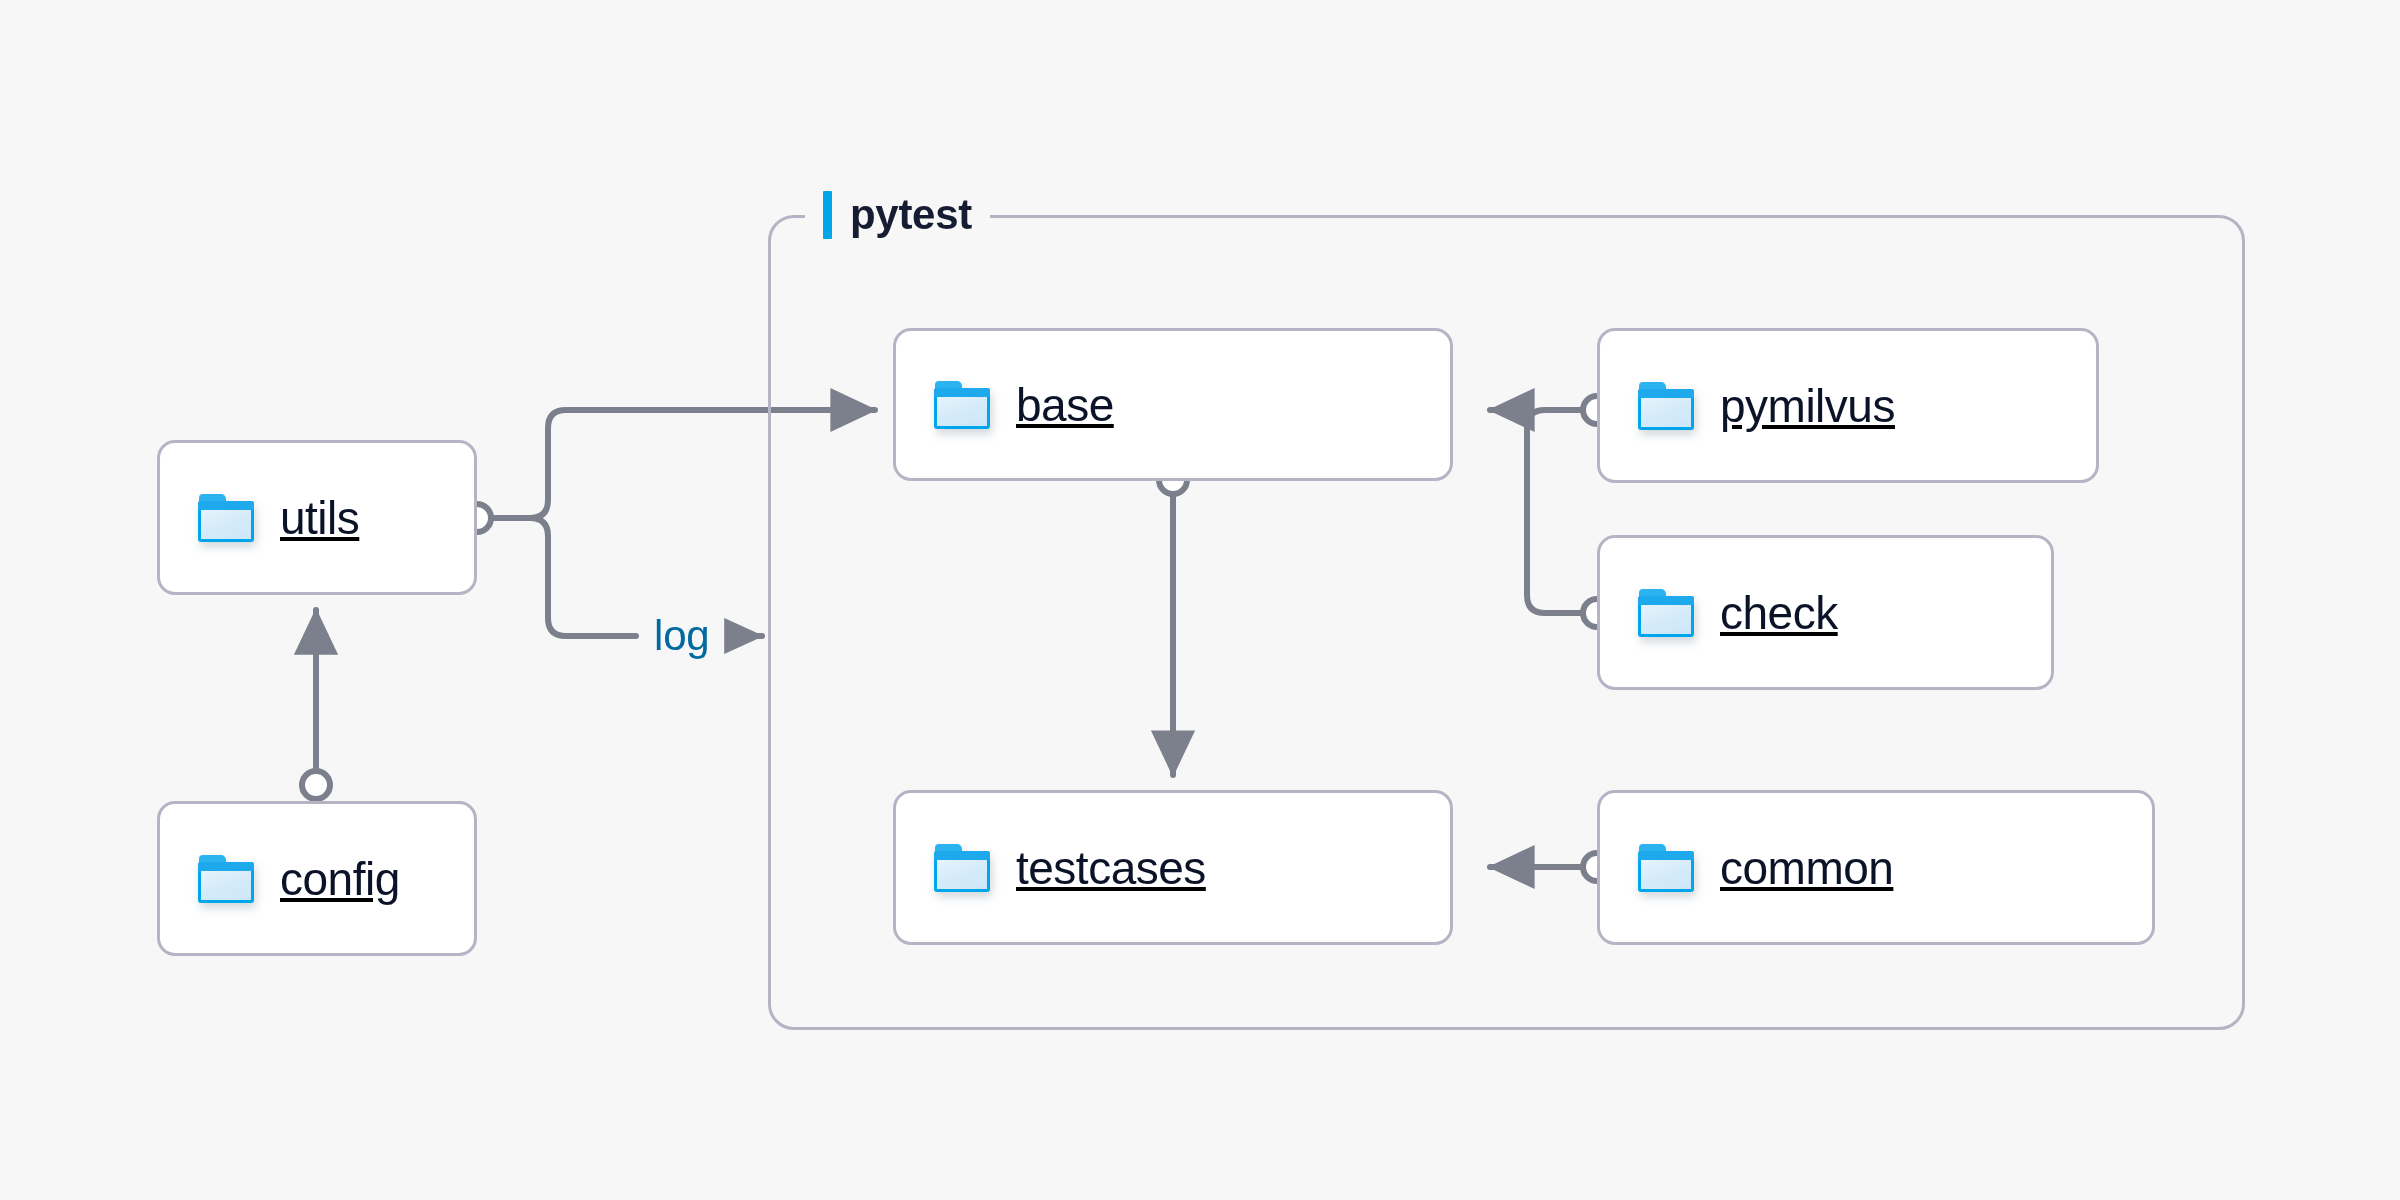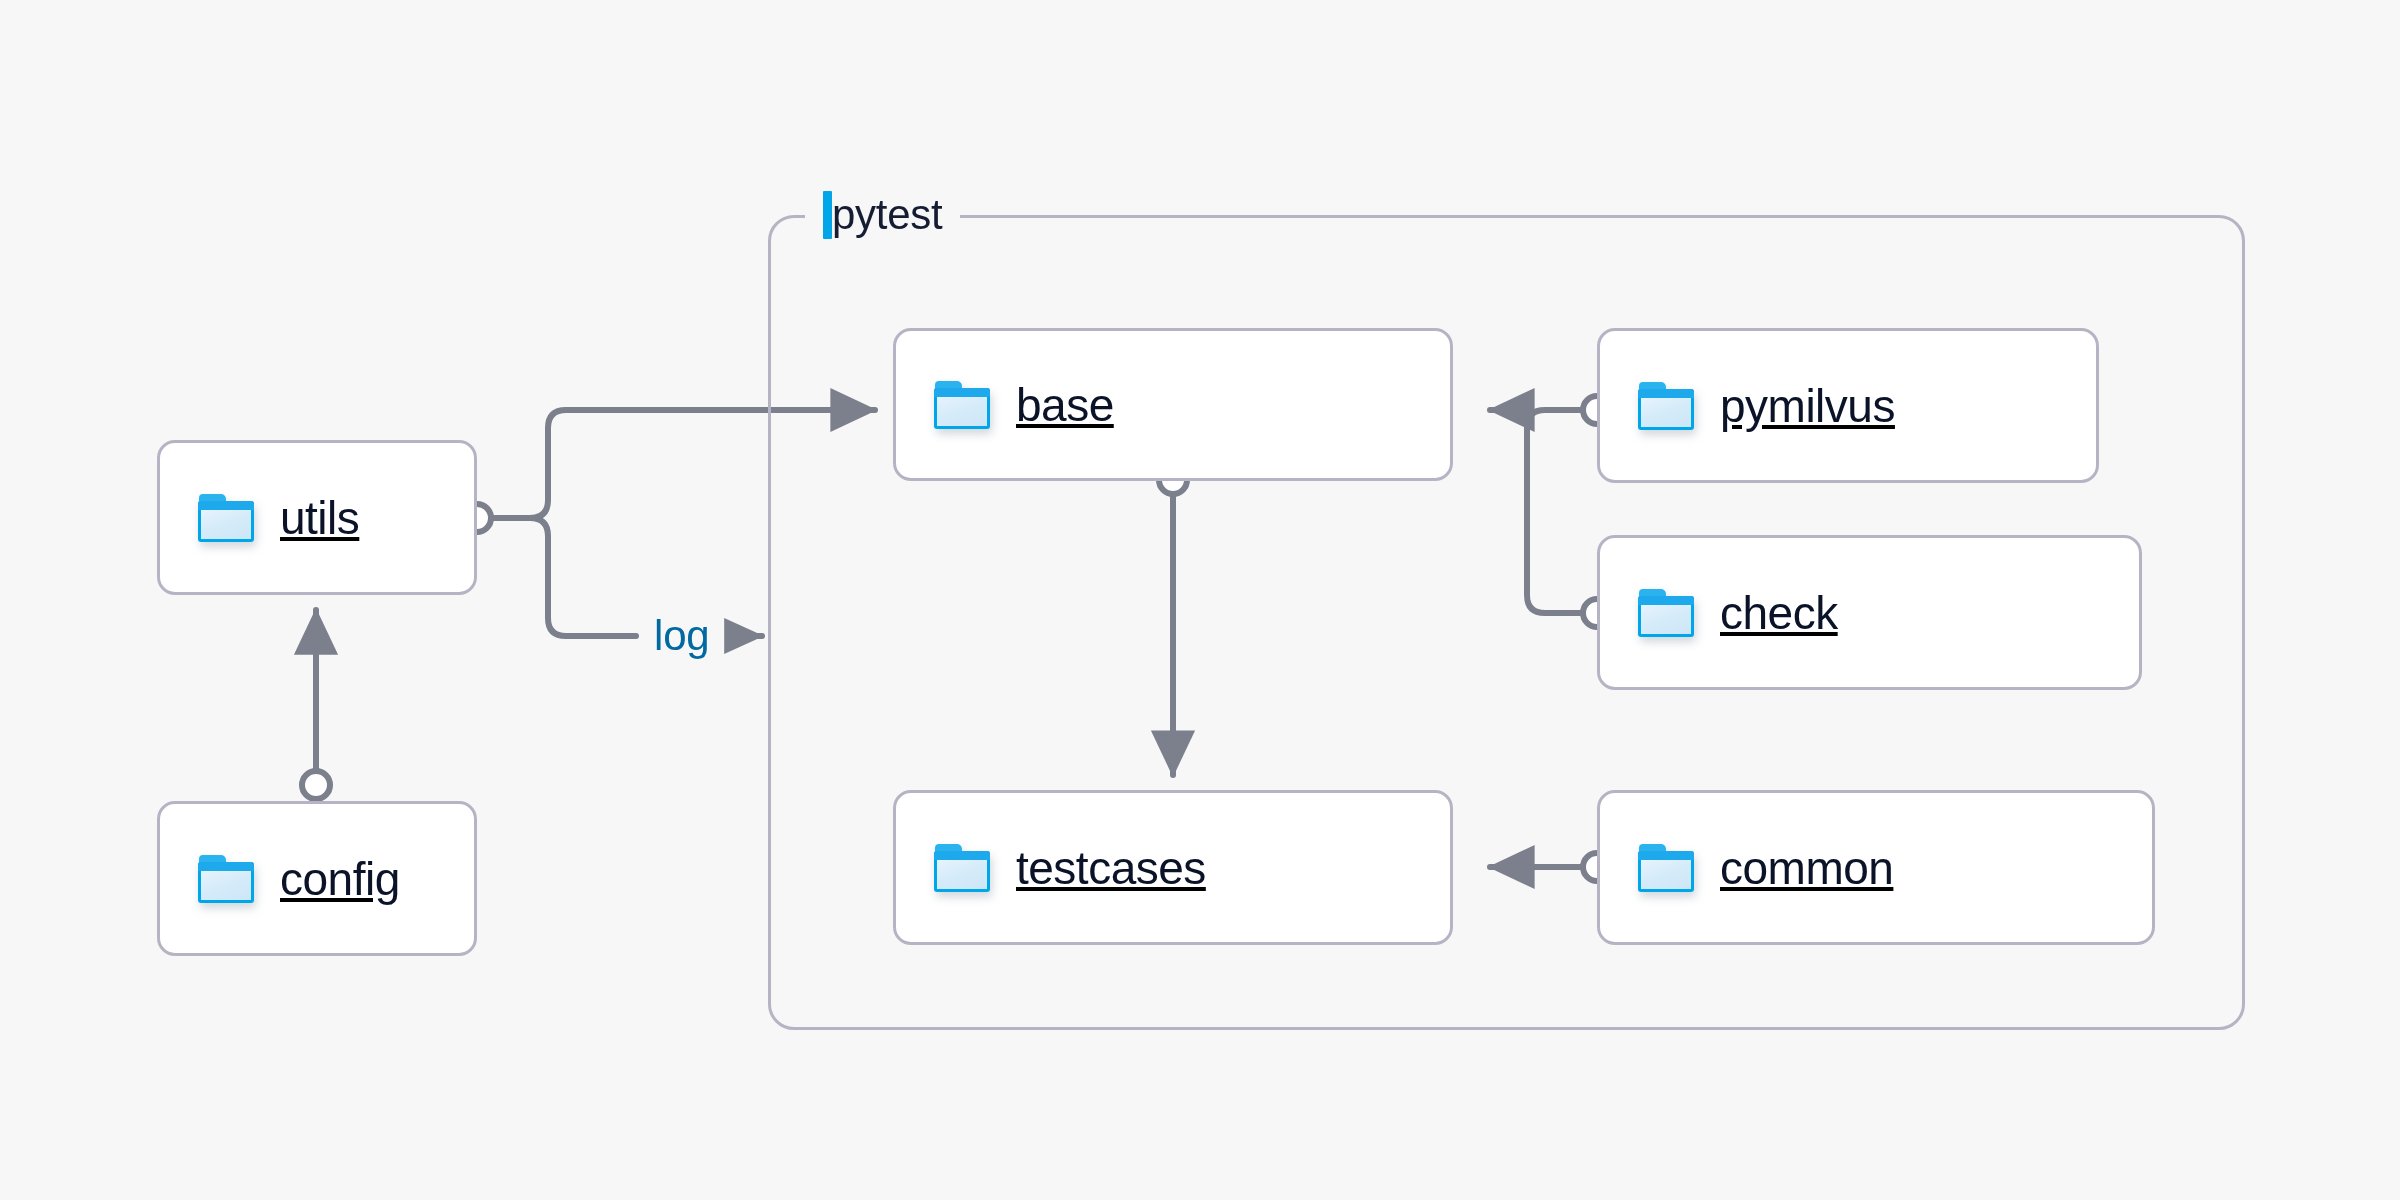--- a/index.html
+++ b/index.html
@@ -32,24 +32,26 @@
     position: absolute;
     border: 3px solid #b6b4c4;
     border-radius: 26px;
     background: transparent;
     box-sizing: border-box;
   }
   .group-label {
     position: absolute;
     display: flex;
     align-items: center;
+    gap: 18px;
     background: #f7f7f7;
     padding: 0 18px;
     height: 56px;
     z-index: 6;
+    font-weight: bold;
   }
   .group-label .bar {
     width: 9px;
     height: 48px;
     background: #00a6e8;
     border-radius: 1px;
   }
   .group-label .txt {
     font-size: 42px;
     color: #161d33;
@@ -234,21 +236,21 @@
     <div class="inner">
       <span class="folder">
         <span class="tab"></span>
           <span class="body"></span>
           <span class="lip"></span>
       </span>
       <span class="label">pymilvus</span>
     </div>
   </div>
 
-  <div class="node" style="left:1597px; top:535px; width:545px; height:155px;">
+  <div class="node" style="left:1597px; top:535px; width:457px; height:155px;">
     <div class="inner">
       <span class="folder">
         <span class="tab"></span>
           <span class="body"></span>
           <span class="lip"></span>
       </span>
       <span class="label">check</span>
     </div>
   </div>
 

